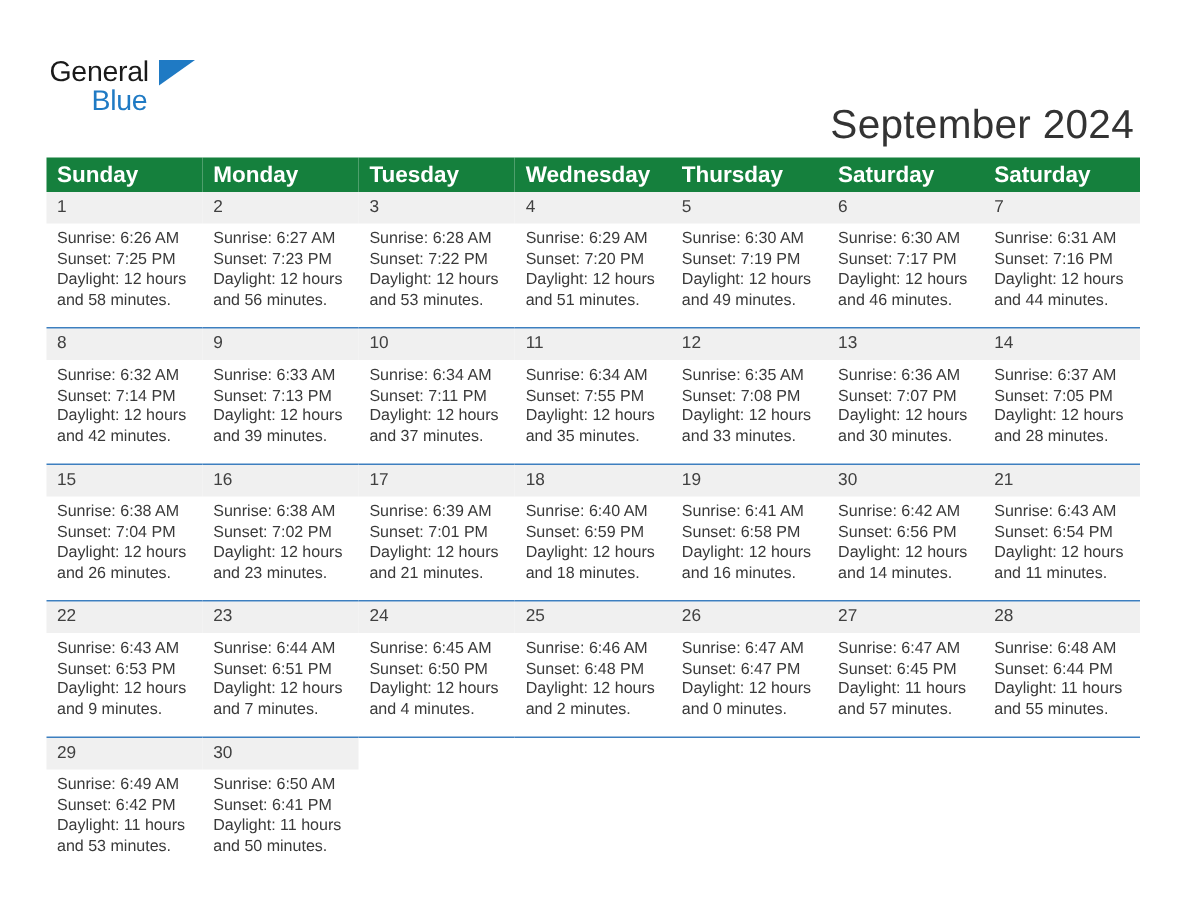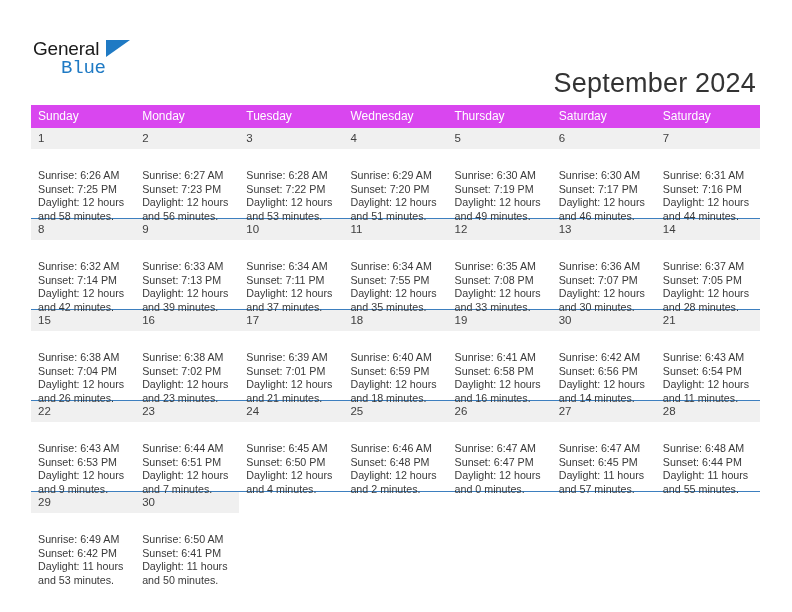--- a/index.html
+++ b/index.html
@@ -39,21 +39,21 @@
     color: #1a1a1a;
     font-family: "Liberation Sans", sans-serif;
   }
   .logo-blue {
     position: absolute;
     left: 28px;
     top: 19px;
     font-size: 19px;
     letter-spacing: -0.2px;
     color: #1f7ac4;
-    font-family: Liberation Mono, monospace;
+    font-family: Liberation Sans, sans-serif;
   }
   .logo-tri {
     position: absolute;
     left: 73px;
     top: 2px;
     width: 0; height: 0;
     border-left: 24px solid #1f7ac4;
     border-bottom: 17px solid transparent;
   }
 
@@ -84,24 +84,24 @@
     left: 31px;
     top: 105px;
     width: 729px;
   }
   table.cal {
     width: 729px;
     border-collapse: collapse;
     table-layout: fixed;
   }
   table.cal th {
-    background: #d946ef;
+    background: #15803d;
     color: #ffffff;
-    font-size: 12px;
-    font-weight: normal;
+    font-size: 15px;
+    font-weight: bold;
     text-align: left;
     padding: 5px 0 5px 7px;
     height: 20px;
     line-height: 13px;
   }
   td.daycell {
     vertical-align: top;
     padding: 0;
     height: 90px;
     border-top: 1.6px solid #3d7fbf;
@@ -115,21 +115,21 @@
   .daynum {
     background: #f0f0f0;
     font-size: 11.5px;
     color: #404040;
     padding: 4px 0 4px 7px;
     line-height: 13px;
     height: 21px;
   }
   td.daycell.empty .daynum { background: transparent; color: transparent; }
   .info {
-    padding: 20px 0 0 7px;
+    padding: 4px 0 0 7px;
     font-size: 10.7px;
     color: #3a3a3a;
     line-height: 13.6px;
   }
   .info div { white-space: nowrap; }
 </style>
 </head>
 <body>
 
 <div class="page">

